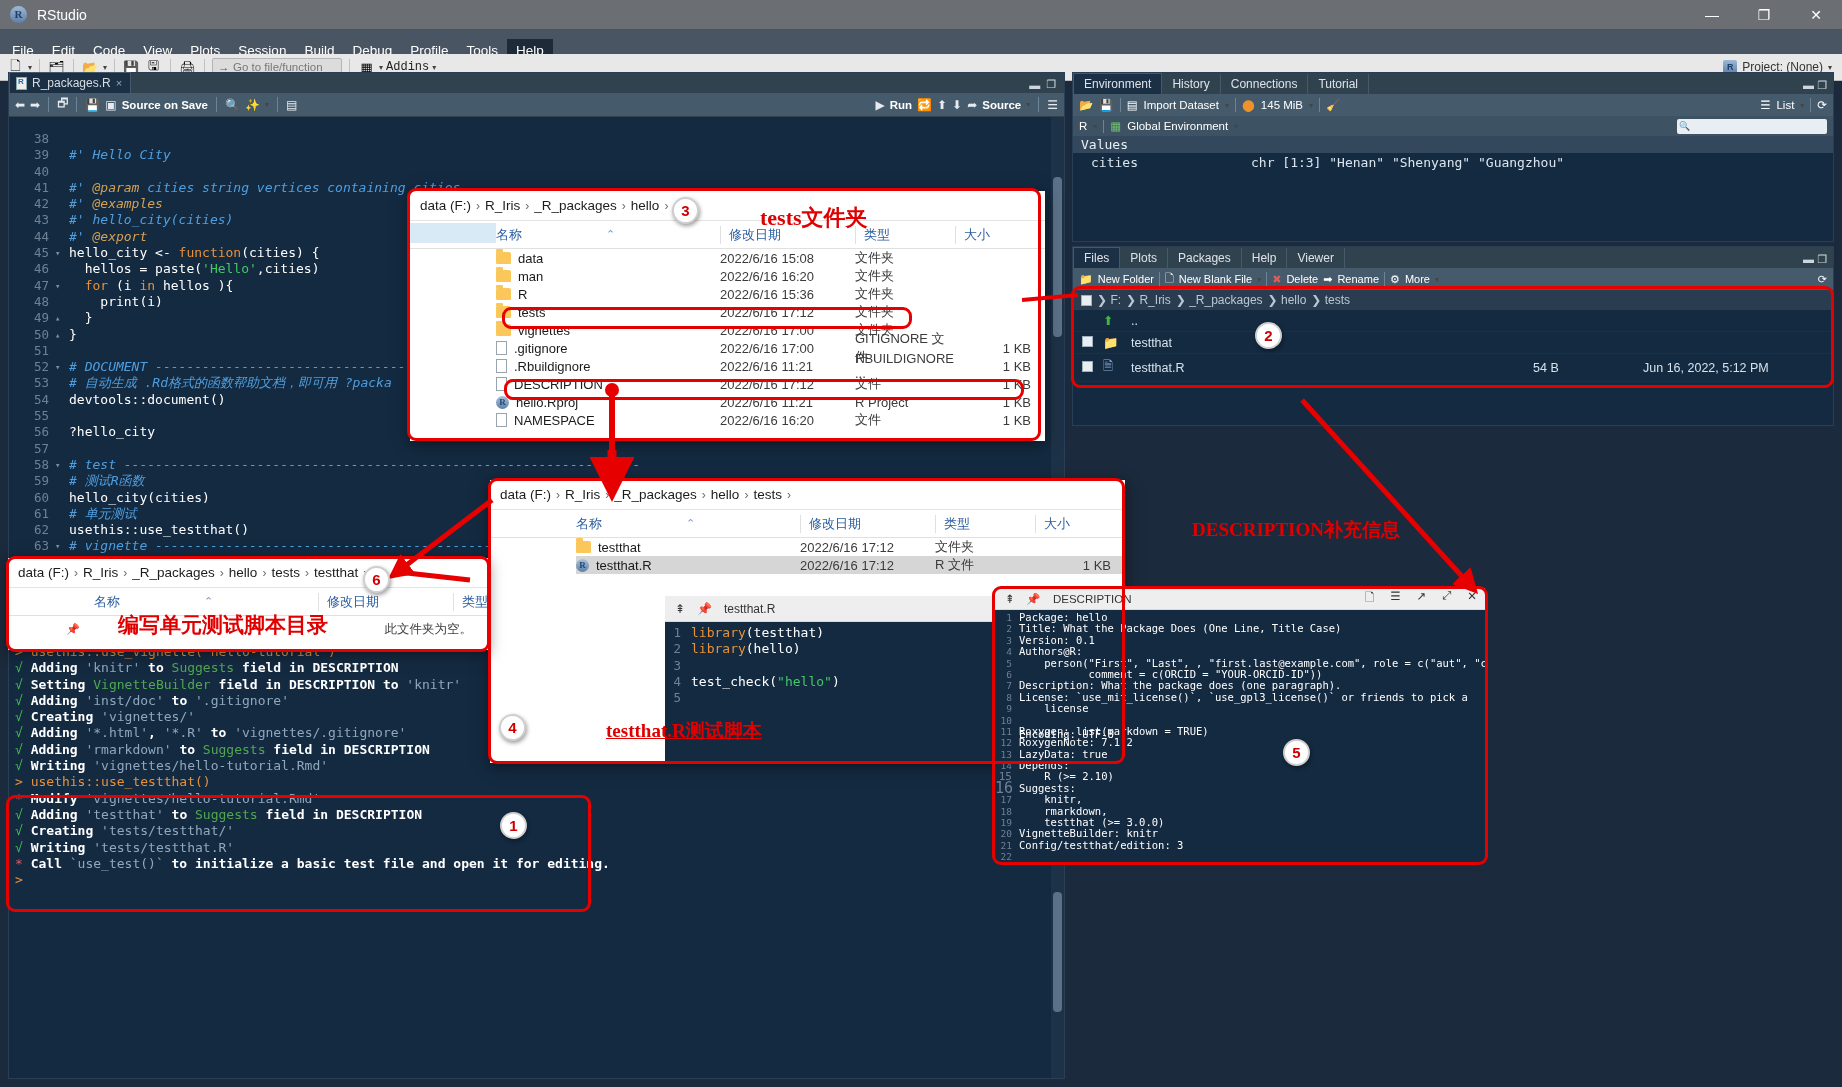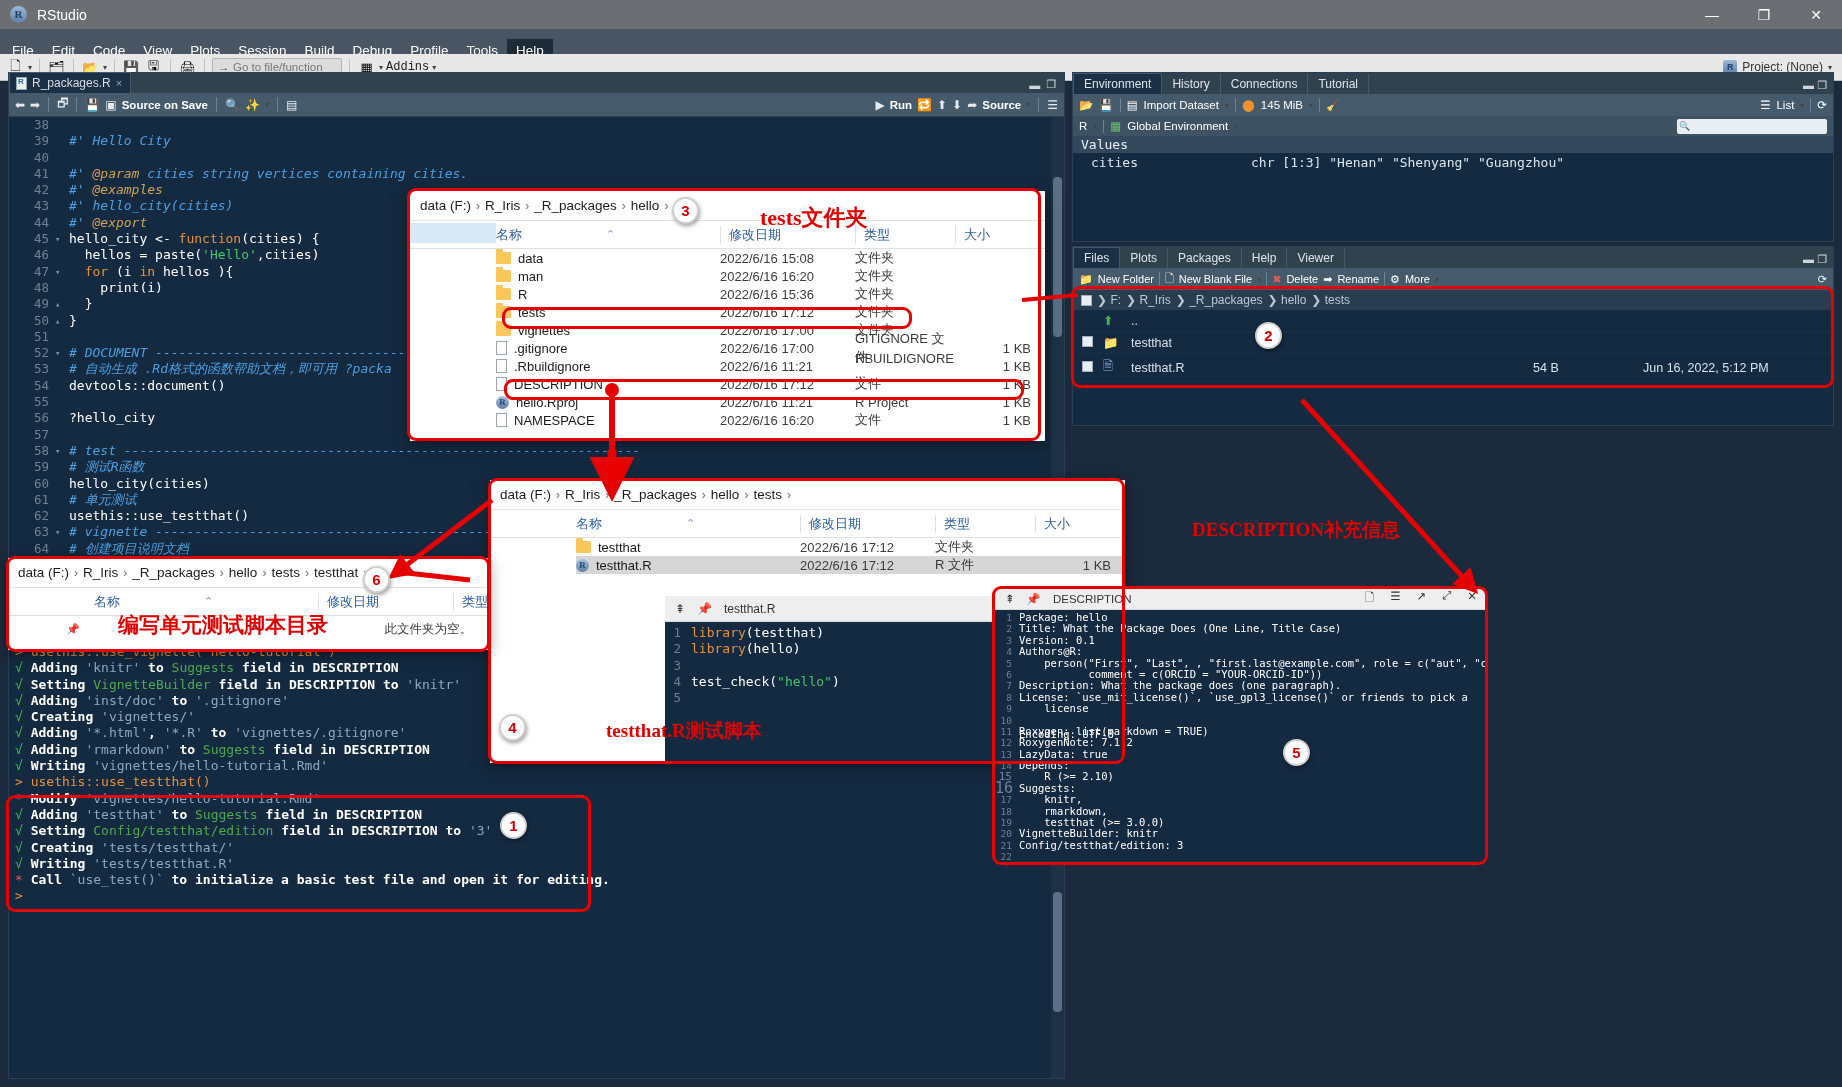--- a/index.html
+++ b/index.html
@@ -75,21 +75,21 @@
   #src-pane-btns { margin-left:auto; display:flex; gap:6px; padding:0 8px 2px 0;
     align-items:flex-end; color:#cdd6de; font-size:11px;}
   #src-toolbar { height:24px; background:#455a6b; display:flex; align-items:center;
     gap:5px; padding:0 6px; border-bottom:1px solid #32414d; }
   #src-toolbar .ico { color:#e5ebf0; font-size:12px; }
   #src-toolbar .sep { width:1px;height:15px;background:#6d8396; margin:0 3px;}
   #src-toolbar .lbl { color:#fff; font-size:11.5px; font-weight:bold; }
   #src-toolbar .right { margin-left:auto; display:flex; align-items:center; gap:5px; }
   #code {
     position:absolute; left:0; top:44px; right:0; bottom:0;
-    background:#142a41; overflow:hidden; padding-top:0;
+    background:#142a41; overflow:hidden; padding-top:14px;
   }
   .cl { height:16.3px; line-height:16.3px; display:flex; font-size:13px;
     font-family:"DejaVu Sans Mono","Liberation Mono",monospace; white-space:pre; }
   .gut { width:46px; text-align:right; padding-right:6px; color:#6f8095;
      flex:0 0 46px; font-size:12.5px; }
   .fold { width:10px; color:#7a8ea3; font-size:9px; flex:0 0 10px; }
   .ctxt { padding-left:4px; }
   .c-com { color:#4f9fe0; font-style:italic; }
   .c-tag { color:#d4a253; font-style:italic; }
   .c-kw  { color:#e8913a; }
@@ -337,21 +337,20 @@
       <div class="conl"><span class="k-ok">√</span> <span class="k-white">Adding</span> <span class="k-q">'knitr'</span> <span class="k-white">to</span> <span class="k-green">Suggests</span> <span class="k-white">field in DESCRIPTION</span></div>
       <div class="conl"><span class="k-ok">√</span> <span class="k-white">Setting</span> <span class="k-green">VignetteBuilder</span> <span class="k-white">field in DESCRIPTION to</span> <span class="k-q">'knitr'</span></div>
       <div class="conl"><span class="k-ok">√</span> <span class="k-white">Adding</span> <span class="k-q">'inst/doc'</span> <span class="k-white">to</span> <span class="k-q">'.gitignore'</span></div>
       <div class="conl"><span class="k-ok">√</span> <span class="k-white">Creating</span> <span class="k-q">'vignettes/'</span></div>
       <div class="conl"><span class="k-ok">√</span> <span class="k-white">Adding</span> <span class="k-q">'*.html'</span><span class="k-white">,</span> <span class="k-q">'*.R'</span> <span class="k-white">to</span> <span class="k-q">'vignettes/.gitignore'</span></div>
       <div class="conl"><span class="k-ok">√</span> <span class="k-white">Adding</span> <span class="k-q">'rmarkdown'</span> <span class="k-white">to</span> <span class="k-green">Suggests</span> <span class="k-white">field in DESCRIPTION</span></div>
       <div class="conl"><span class="k-ok">√</span> <span class="k-white">Writing</span> <span class="k-q">'vignettes/hello-tutorial.Rmd'</span></div>
       <div class="conl"><span class="k-prompt">&gt;</span> <span class="k-prompt">usethis::use_testthat()</span></div>
       <div class="conl"><span class="k-star">*</span> <span class="k-white">Modify</span> <span class="k-q">'vignettes/hello-tutorial.Rmd'</span></div>
       <div class="conl"><span class="k-ok">√</span> <span class="k-white">Adding</span> <span class="k-q">'testthat'</span> <span class="k-white">to</span> <span class="k-green">Suggests</span> <span class="k-white">field in DESCRIPTION</span></div>
-      <div class="conl"><span class="k-ok">√</span> <span class="k-white">Setting</span> <span class="k-green">Config/testthat/edition</span> <span class="k-white">field in DESCRIPTION to</span> <span class="k-q">'3'</span></div>
       <div class="conl"><span class="k-ok">√</span> <span class="k-white">Creating</span> <span class="k-q">'tests/testthat/'</span></div>
       <div class="conl"><span class="k-ok">√</span> <span class="k-white">Writing</span> <span class="k-q">'tests/testthat.R'</span></div>
       <div class="conl"><span class="k-star">*</span> <span class="k-white">Call</span> <span class="k-q">`use_test()`</span> <span class="k-white">to initialize a basic test file and open it for editing.</span></div>
       <div class="conl"><span class="k-prompt">&gt;</span></div>
     </div>
   <div class="vscroll">
     <div class="thumb" style="top:250px;height:120px;"></div>
   </div>
 </div>
 
@@ -757,14 +756,14 @@
 
 <div class="badge" style="left:672px;top:197px;">3</div>
 <div class="badge" style="left:1255px;top:322px;">2</div>
 <div class="badge" style="left:499px;top:714px;">4</div>
 <div class="badge" style="left:1283px;top:739px;">5</div>
 <div class="badge" style="left:363px;top:566px;">6</div>
 <div class="badge" style="left:500px;top:812px;">1</div>
 
 <div class="redtext" style="left:760px;top:203px;font-size:22px;">tests文件夹</div>
 <div class="redtext" style="left:1192px;top:517px;font-size:19px;">DESCRIPTION补充信息</div>
-<div class="redtext" style="left:606px;top:718px;font-size:19px;">testthat.R测试脚本</div>
+<div class="redtext" style="left:606px;top:718px;font-size:19px;text-decoration:underline;">testthat.R测试脚本</div>
 <div class="redtext" style="left:118px;top:611px;font-size:21px;">编写单元测试脚本目录</div>
 
 </body></html>

